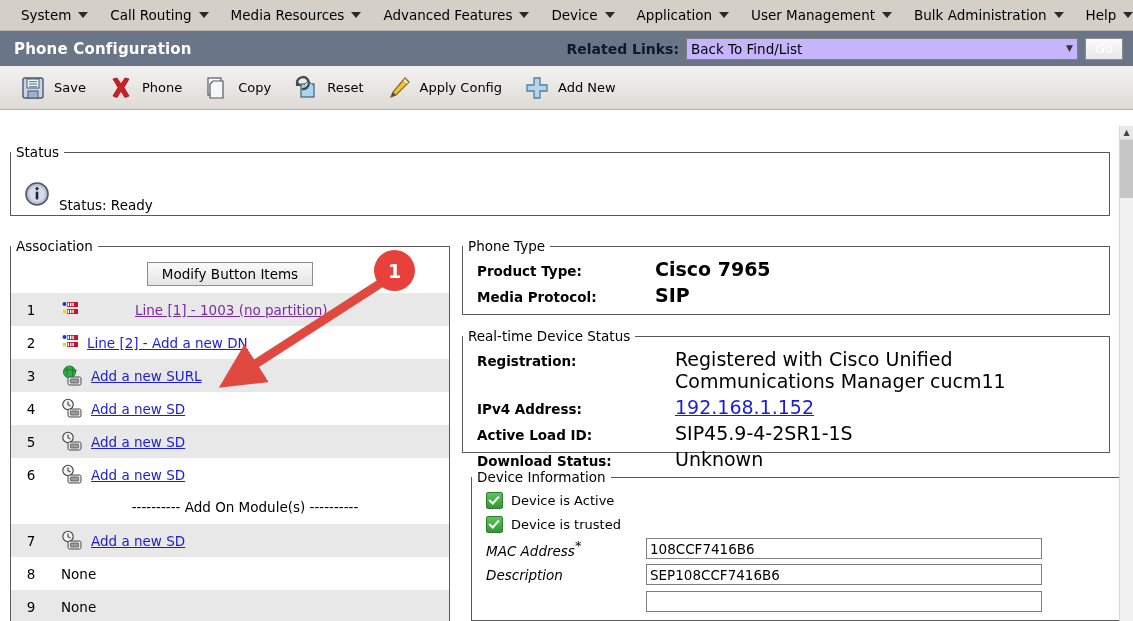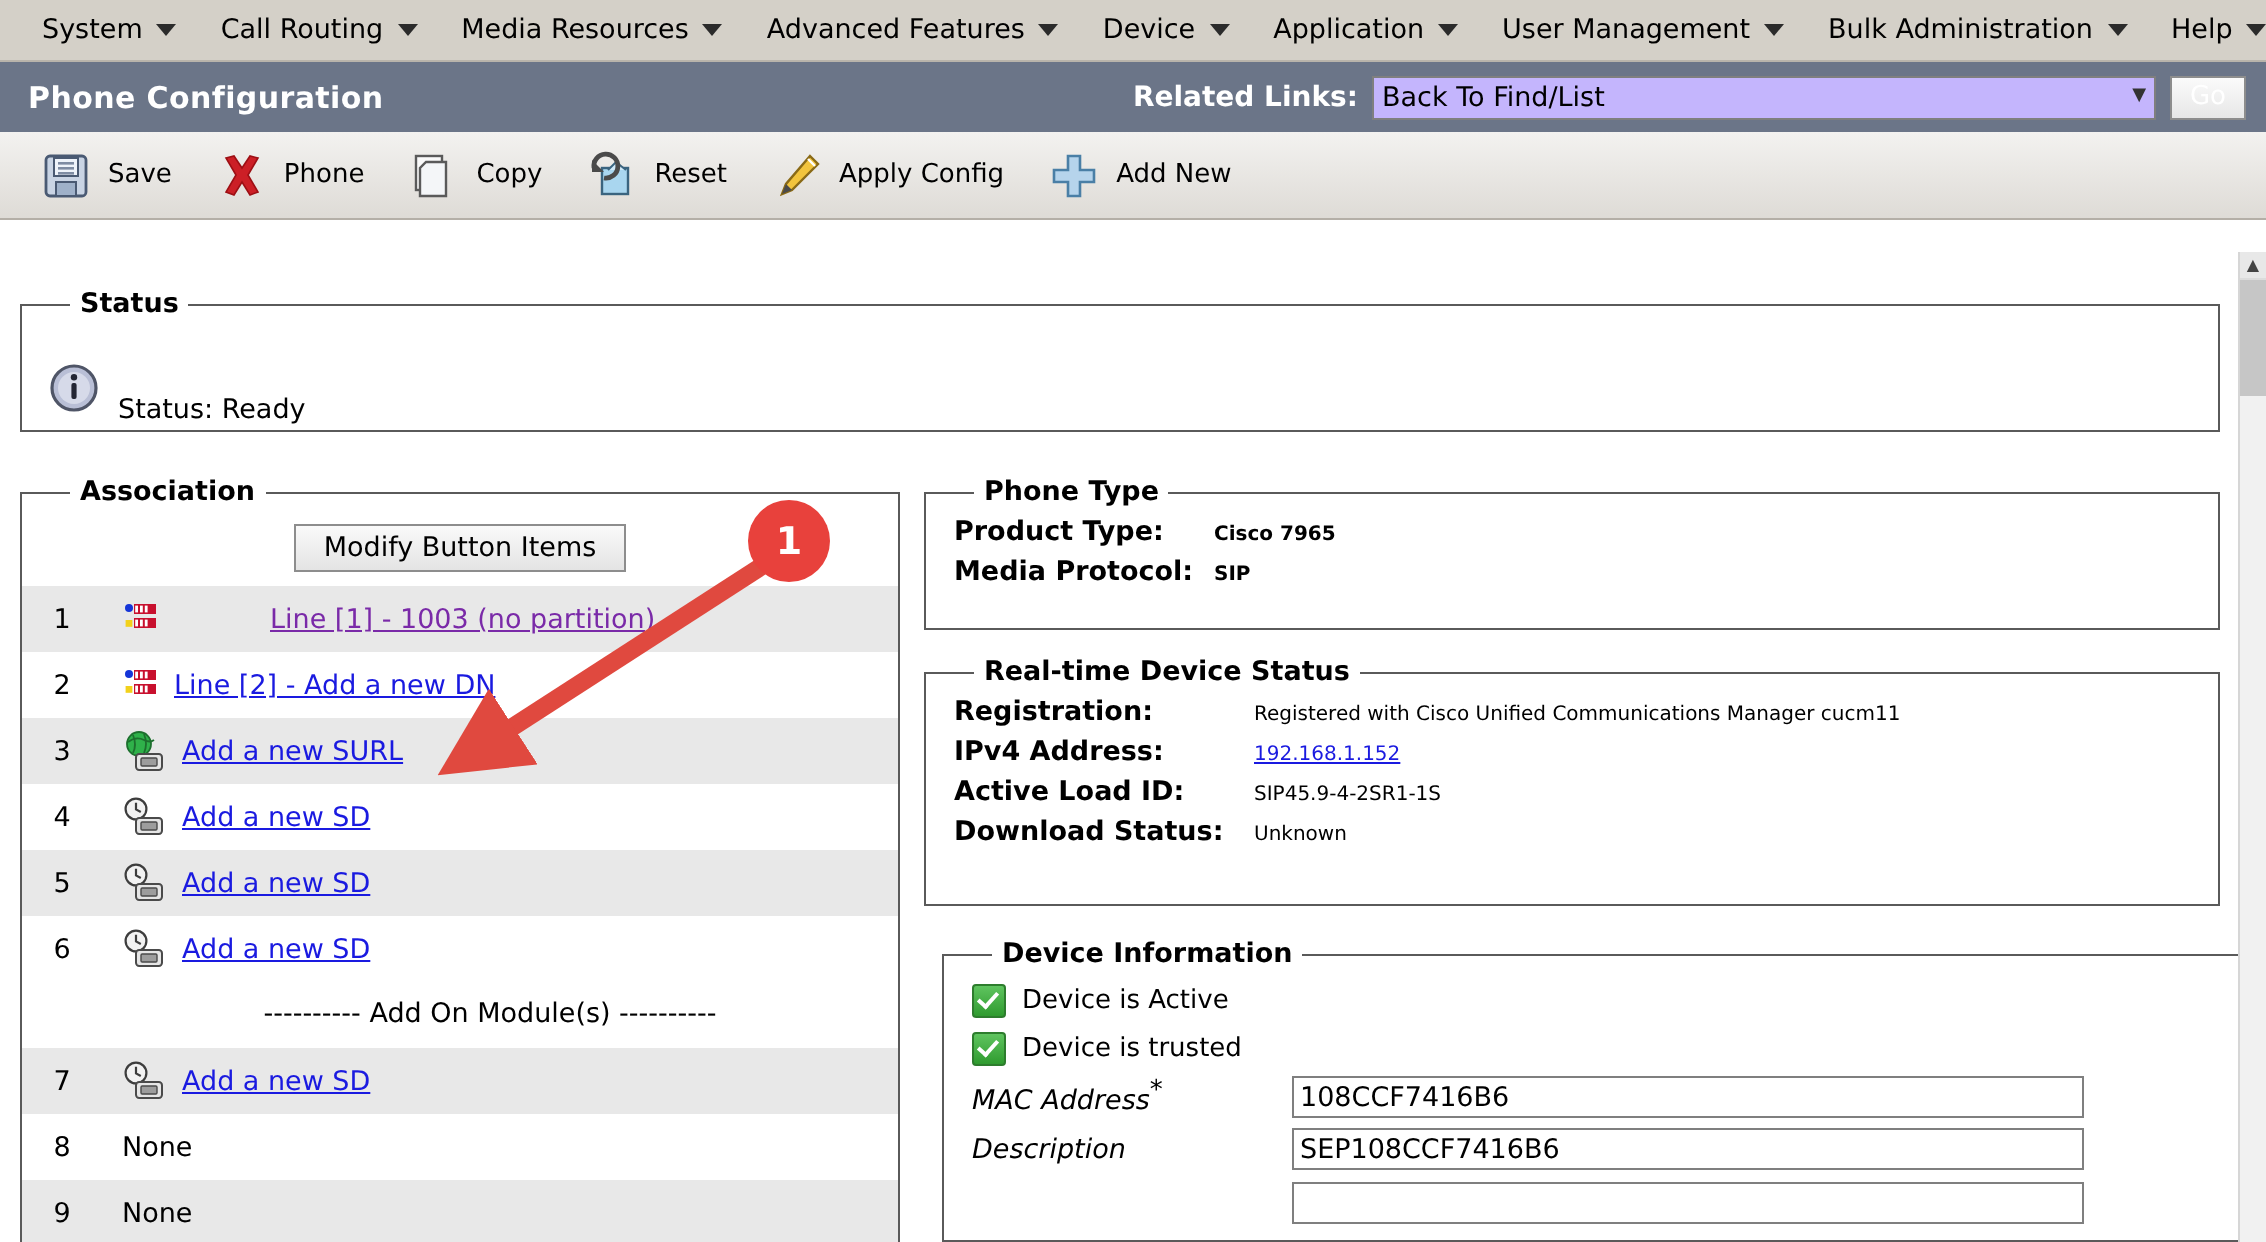--- a/index.html
+++ b/index.html
@@ -19,21 +19,21 @@
   .menuitem .lbl{font-size:13.5px;color:#000;white-space:nowrap;}
   .caret{width:0;height:0;border-left:5px solid transparent;border-right:5px solid transparent;border-top:6px solid #2b2b2b;}
 
   
   .titlebar{
     height:35px;background:#6b7588;display:flex;align-items:center;
     padding:0 10px 0 14px;box-sizing:border-box;color:#fff;
   }
   .titlebar .ttl{font-weight:bold;font-size:15px;letter-spacing:.2px;}
   .rl-wrap{margin-left:auto;display:flex;align-items:center;gap:7px;}
-  .rl-lbl{font-weight:bold;font-size:14px;color:#ffffff;}
+  .rl-lbl{font-weight:bold;font-size:14px;color:#0f172a;}
   .rl-select{
     width:392px;height:22px;background:#c4b5fd;border:1px solid #7f7f7f;
     display:flex;align-items:center;padding:0 4px;box-sizing:border-box;
     font-size:13.5px;color:#000;position:relative;
   }
   .rl-select .arrow{margin-left:auto;font-size:9px;color:#333;line-height:1;}
   .go-btn{
     height:22px;min-width:38px;background:linear-gradient(#fbfbfb,#e7e7e7);
     border:1px solid #8d8d8d;display:flex;align-items:center;justify-content:center;
     font-size:13px;padding:0 8px;box-sizing:border-box;
@@ -62,21 +62,21 @@
   .vscroll .up{
     height:13px;background:#e8e8e8;display:flex;align-items:center;justify-content:center;
     font-size:8px;color:#444;border-bottom:1px solid #dcdcdc;
   }
   .vscroll .thumb{position:absolute;top:14px;left:0;width:13px;height:58px;background:#c6c6c6;}
 
   fieldset{
     border:1px solid #5a5a5a;margin:0;padding:0;
     background:#fff;
   }
-  legend{font-weight:bold;font-size:13.5px;padding:0 5px;margin-left:24px;}
+  legend{font-weight:normal;font-size:13.5px;padding:0 5px;margin-left:0;}
 
   
   .status-fs{position:absolute;left:10px;top:18px;width:1100px;height:72px;box-sizing:border-box;}
   .status-row{display:flex;align-items:center;gap:9px;padding:14px 0 0 13px;}
   .status-txt{font-size:13.5px;margin-top:23px;}
 
   
   .assoc-fs{position:absolute;left:10px;top:112px;width:440px;height:383px;box-sizing:border-box;}
   .mbi-wrap{display:flex;justify-content:center;padding:8px 0 7px 0;}
   .mbi-btn{
@@ -94,21 +94,21 @@
     text-align:center;font-size:13.5px;height:33px;line-height:33px;
     padding-left:30px;white-space:nowrap;
   }
 
   
   .ptype-fs{position:absolute;left:462px;top:112px;width:648px;height:77px;box-sizing:border-box;}
   .rt-fs{position:absolute;left:462px;top:202px;width:648px;height:125px;box-sizing:border-box;}
   .di-fs{position:absolute;left:471px;top:343px;width:780px;height:152px;box-sizing:border-box;}
   .kv{display:flex;align-items:baseline;padding:4px 0 0 14px;}
   .kv .k{font-weight:bold;font-size:13.5px;}
-  .kv .v{font-size:10px;}
+  .kv .v{font-size:19px;margin-left:48px;}
   .kv .v a{color:#1a1ae0;text-decoration:underline;}
   .k-w1{width:130px;flex:0 0 130px;}
   .k-w2{width:150px;flex:0 0 150px;}
 
   .chk-row{display:flex;align-items:center;gap:8px;padding:7px 0 0 14px;}
   .chkbox{
     width:15px;height:15px;background:linear-gradient(#5fc45f,#2f9b2f);
     border:1px solid #2d7d2d;border-radius:2px;position:relative;flex:0 0 15px;
   }
   .chkbox:after{

